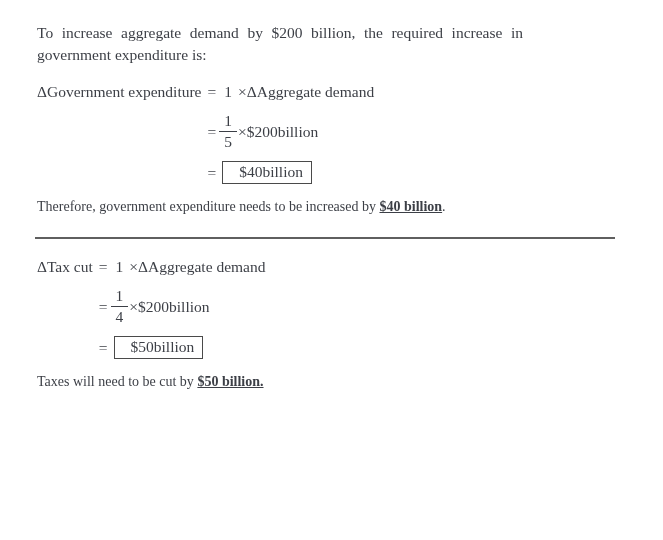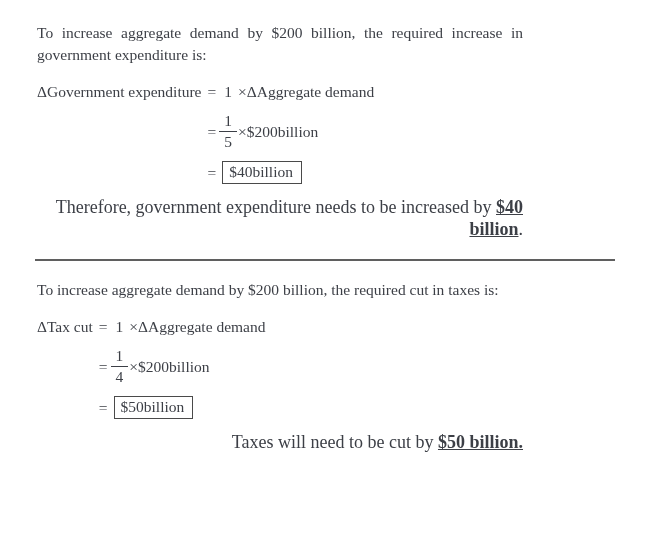--- a/index.html
+++ b/index.html
@@ -54,28 +54,27 @@
   }
   .frac .den {
     border-top: 1px solid #3c3f46;
     padding: 0 5px;
   }
   .frac .num {
     padding: 0 5px;
   }
   .boxed {
     border: 1px solid #4a4a4a;
-    padding: 1px 8px 2px 6px;
+    padding: 1px 8px 2px 16px;
     margin-left: 4px;
   }
   .concl {
     margin: 12px 0 0 0;
-    font-size: 18px;
+    font-size: 14px;
     line-height: 22px;
-    text-align: right;
   }
   .hl {
     font-weight: bold;
     text-decoration: underline;
   }
   hr.divider {
     border: none;
     border-top: 2px solid #5f5f5f;
     width: 580px;
     margin: 19px 0 18px -2px;
@@ -113,21 +112,20 @@
     <div class="eq-rhs">
       <span class="eq-sign">=</span>
       <span class="boxed">$40billion</span>
     </div>
   </div>
 
   <p class="concl"><span>Therefore, government expenditure needs to be increased by </span><span class="hl">$40 billion</span><span>.</span></p>
 
   <hr class="divider">
 
-  <p class="para">To increase aggregate demand by $200 billion, the required cut in taxes is:</p>
 
   <div class="eq-grid">
 
     <div class="eq-lhs">ΔTax cut</div>
     <div class="eq-rhs">
       <span class="eq-sign">=</span>
       <span class="frac">
         <span class="num">1</span>
       </span>
       <span>×ΔAggregate demand</span>

